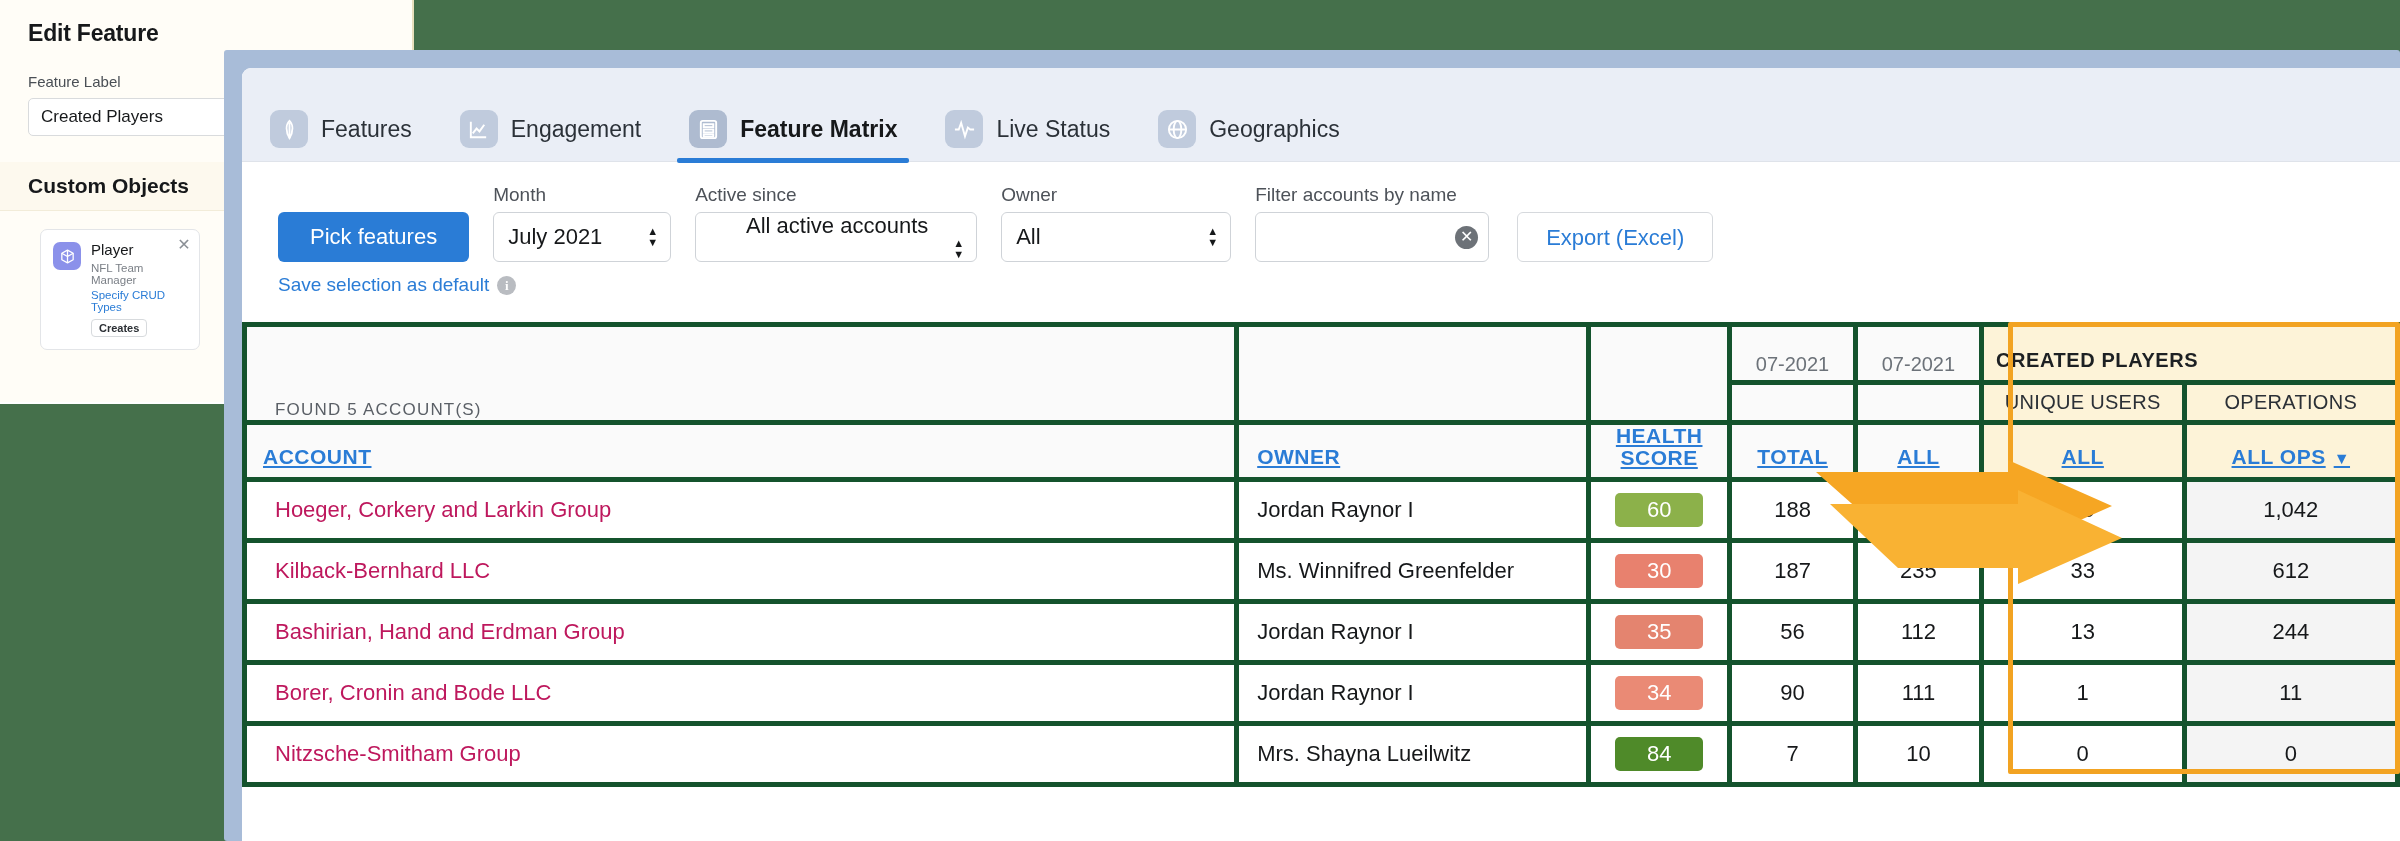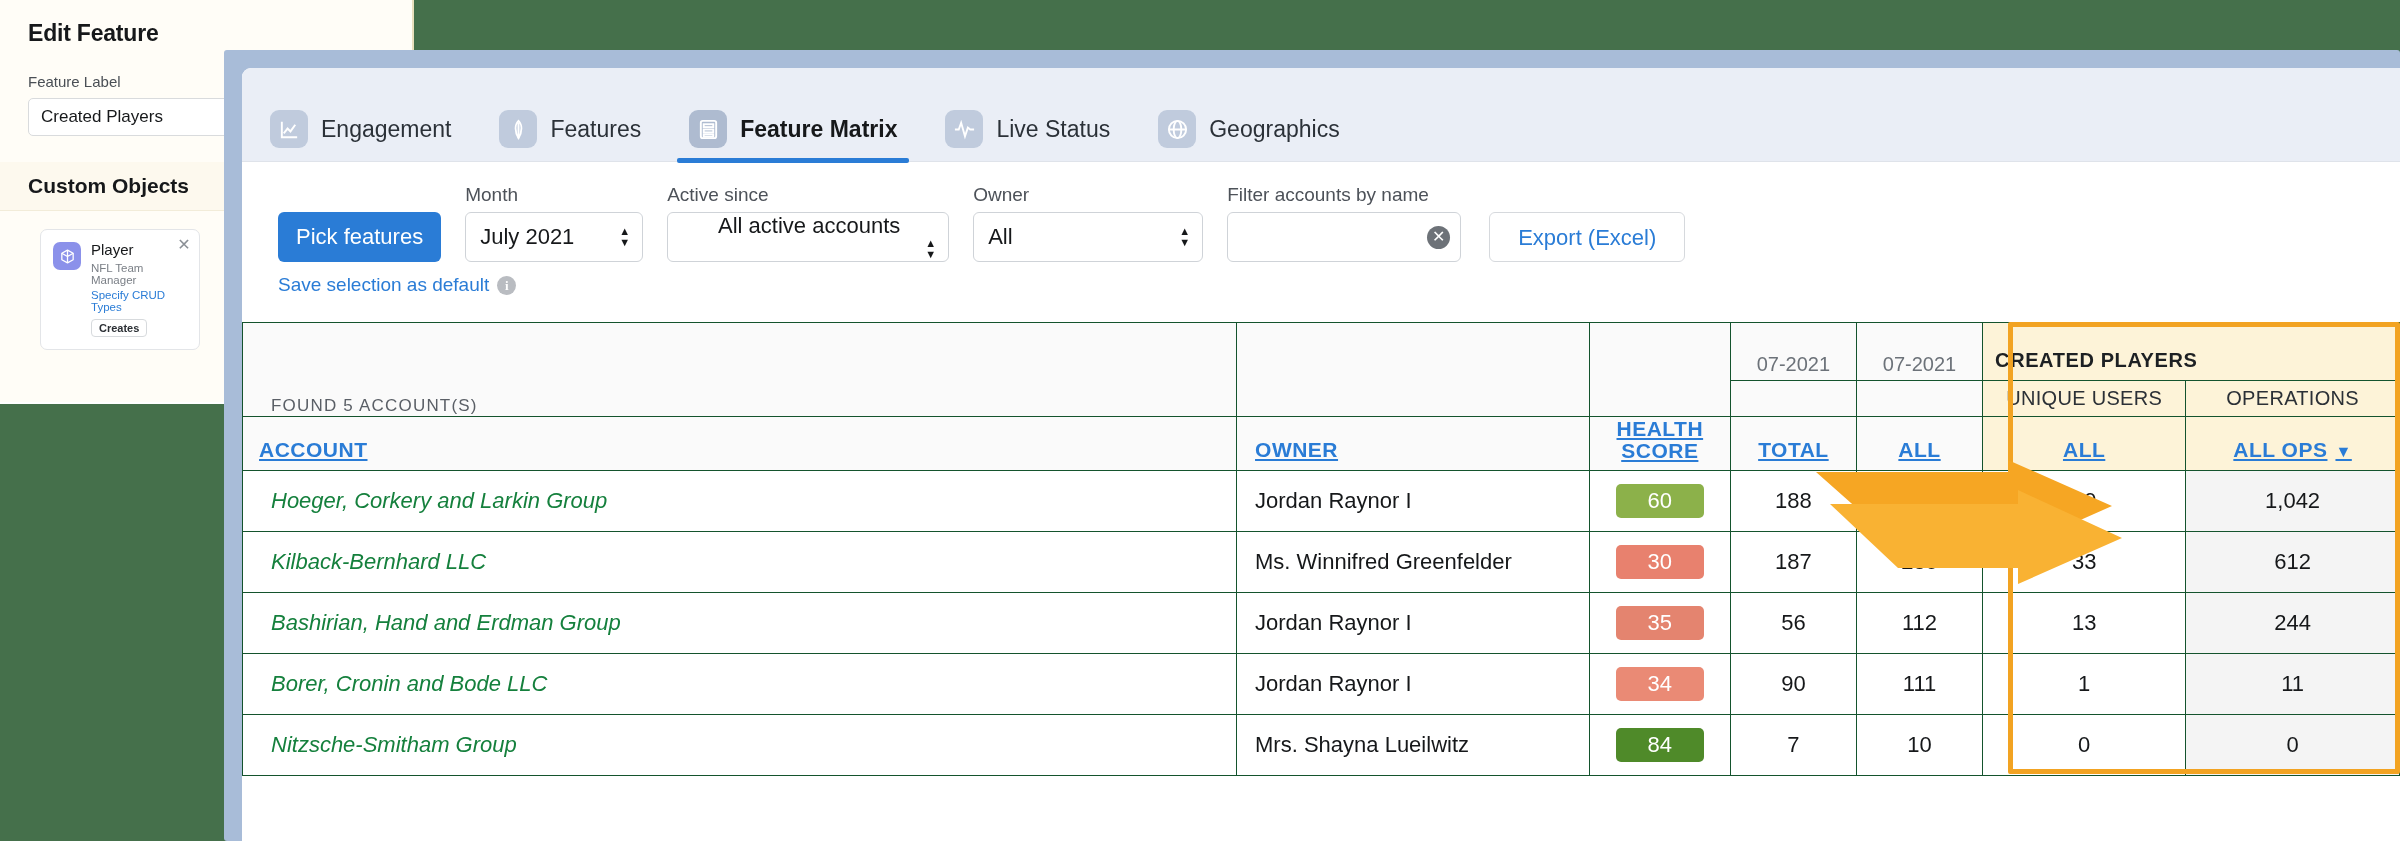--- a/index.html
+++ b/index.html
@@ -112,21 +112,21 @@
 
   
   .filters {
     padding: 22px 36px 0 36px; display: flex; align-items: flex-end; gap: 0;
     position: relative;
   }
   .fgroup { margin-right: 24px; }
   .flabel { font-size: 19px; color: #4d5259; margin-bottom: 6px; }
   .btn-primary {
     background: #2a7cd6; color: #fff; border: 0; border-radius: 6px;
-    height: 50px; padding: 0 18px; font-size: 22px; cursor: pointer;
+    height: 50px; padding: 0 32px; font-size: 22px; cursor: pointer;
     font-family: inherit;
   }
   .select {
     height: 50px; border: 1px solid #cfd3d8; border-radius: 6px; background: #fff;
     display: flex; align-items: center; padding: 0 12px 0 14px;
     font-size: 22px; color: #16181a; position: relative; cursor: pointer;
   }
   .select .spin {
     margin-left: auto; display: flex; flex-direction: column; gap: 2px;
     padding-left: 16px; color: #16181a;
@@ -159,21 +159,21 @@
   }
   .info-ico {
     width: 19px; height: 19px; border-radius: 50%; background: #b9bcc1; color: #fff;
     font-size: 13px; font-weight: bold; text-align: center; line-height: 19px;
     font-family: "Liberation Serif", serif;
   }
 
   
   .table-scroll { margin-top: 26px; position: relative; }
   table { border-collapse: collapse; width: 2158px; table-layout: fixed; }
-  th, td { border: 1px solid #14532d; }
+  th, td { border: 5px solid #14532d; }
   thead td, thead th { background: #fafafa; vertical-align: bottom; }
   .c-account { width: 930px; }
   .c-owner   { width: 330px; }
   .c-health  { width: 132px; }
   .c-total   { width: 118px; }
   .c-all     { width: 118px; }
   .c-uu      { width: 190px; }
   .c-ops     { width: 200px; }
 
   .hd-top { height: 58px; }
@@ -196,21 +196,21 @@
   .hd-link {
     font-size: 21px; color: #2a7cd6; text-decoration: underline; letter-spacing: .5px;
     text-align: center; padding: 0 6px 8px 6px; font-weight: bold; cursor: pointer;
   }
   .hd-link.left { text-align: left; padding-left: 16px; }
   .hd-link.tight { line-height: 1.05; }
   .hd-link.cream { background: #fdf3d8 !important; }
   .caret { color: #2a7cd6; font-size: 16px; margin-left: 8px; }
 
   tbody td { height: 61px; font-size: 22px; color: #16181a; background: #fff; }
-  .cell-acct { color: #15803d; padding-left: 28px; cursor: pointer; font-style: italic; }
+  .cell-acct { color: #be185d; padding-left: 28px; cursor: pointer; }
   .cell-owner { padding-left: 18px; }
   .cell-num { text-align: center; }
   .cell-ops { text-align: center; background: #f4f4f4 !important; }
   .pill {
     display: block; margin: 0 auto; width: 88px; height: 34px; border-radius: 5px;
     color: #fff; font-size: 22px; line-height: 34px; text-align: center;
   }
 
   
   .hl-box {
@@ -253,35 +253,35 @@
 </div>
 
 <div class="app-frame">
   <div class="app-window">
 
     <div class="tabbar">
 
       <div class="tab">
         <span class="tab-ico">
           <svg viewBox="0 0 24 24">
+              <path d="M12 3c4 4 4 11 0 18-4-7-4-14 0-18z"></path>
+              <path d="M12 5v16"></path>
+            </svg>
+        </span>
+        <span class="tab-label">Features</span>
+      </div>
+
+      <div class="tab">
+        <span class="tab-ico">
+          <svg viewBox="0 0 24 24">
               <path d="M4 4v16h16"></path>
               <path d="M6 16l4-5 3 3 5-7"></path>
             </svg>
         </span>
         <span class="tab-label">Engagement</span>
-      </div>
-
-      <div class="tab">
-        <span class="tab-ico">
-          <svg viewBox="0 0 24 24">
-              <path d="M12 3c4 4 4 11 0 18-4-7-4-14 0-18z"></path>
-              <path d="M12 5v16"></path>
-            </svg>
-        </span>
-        <span class="tab-label">Features</span>
       </div>
 
       <div class="tab active">
         <span class="tab-ico">
           <svg viewBox="0 0 24 24">
               <rect x="4" y="3" width="16" height="18" rx="2"></rect>
               <rect x="7" y="6.5" width="10" height="3"></rect>
               <rect x="7" y="12" width="10" height="3"></rect>
               <rect x="7" y="17" width="10" height="2.5"></rect>
             </svg>

